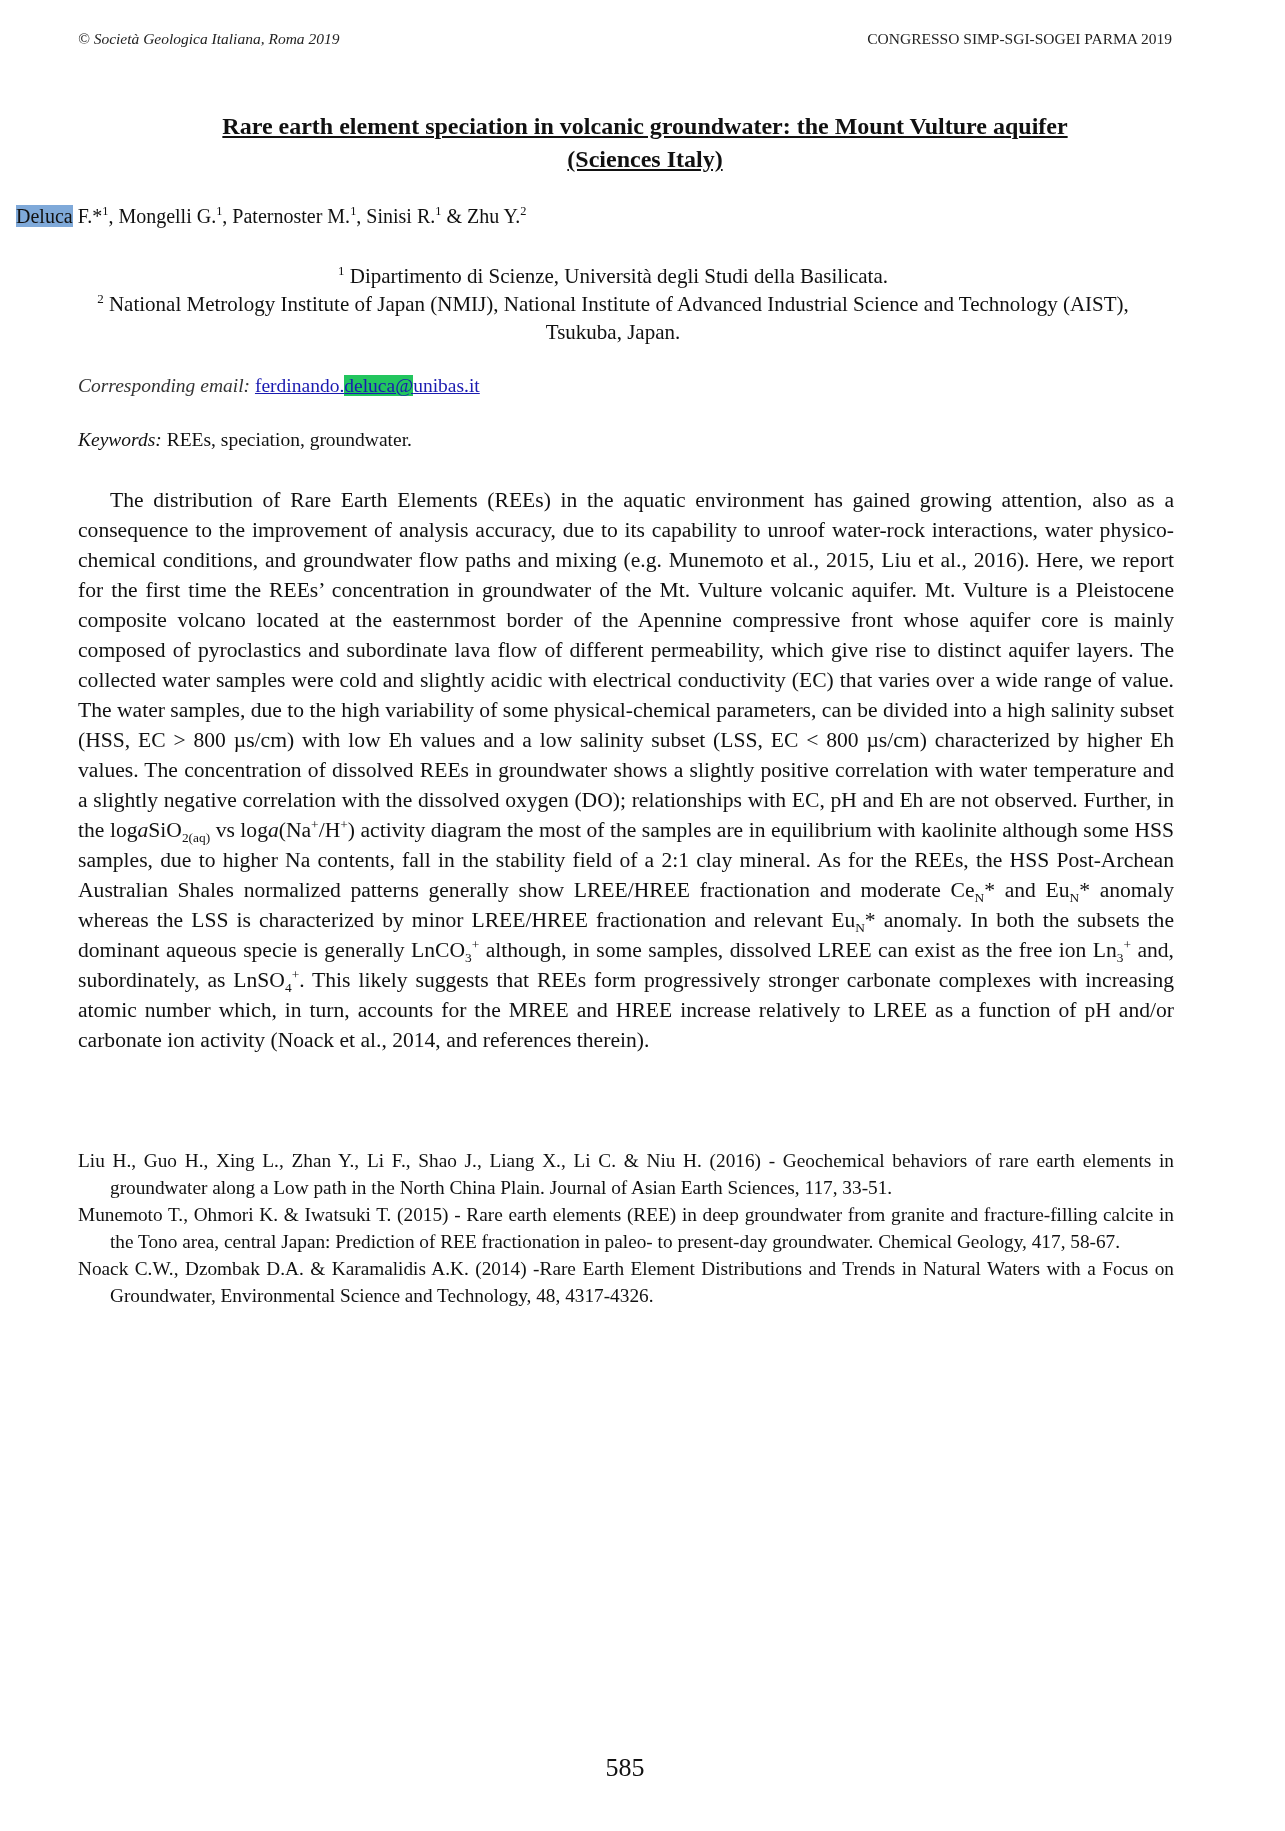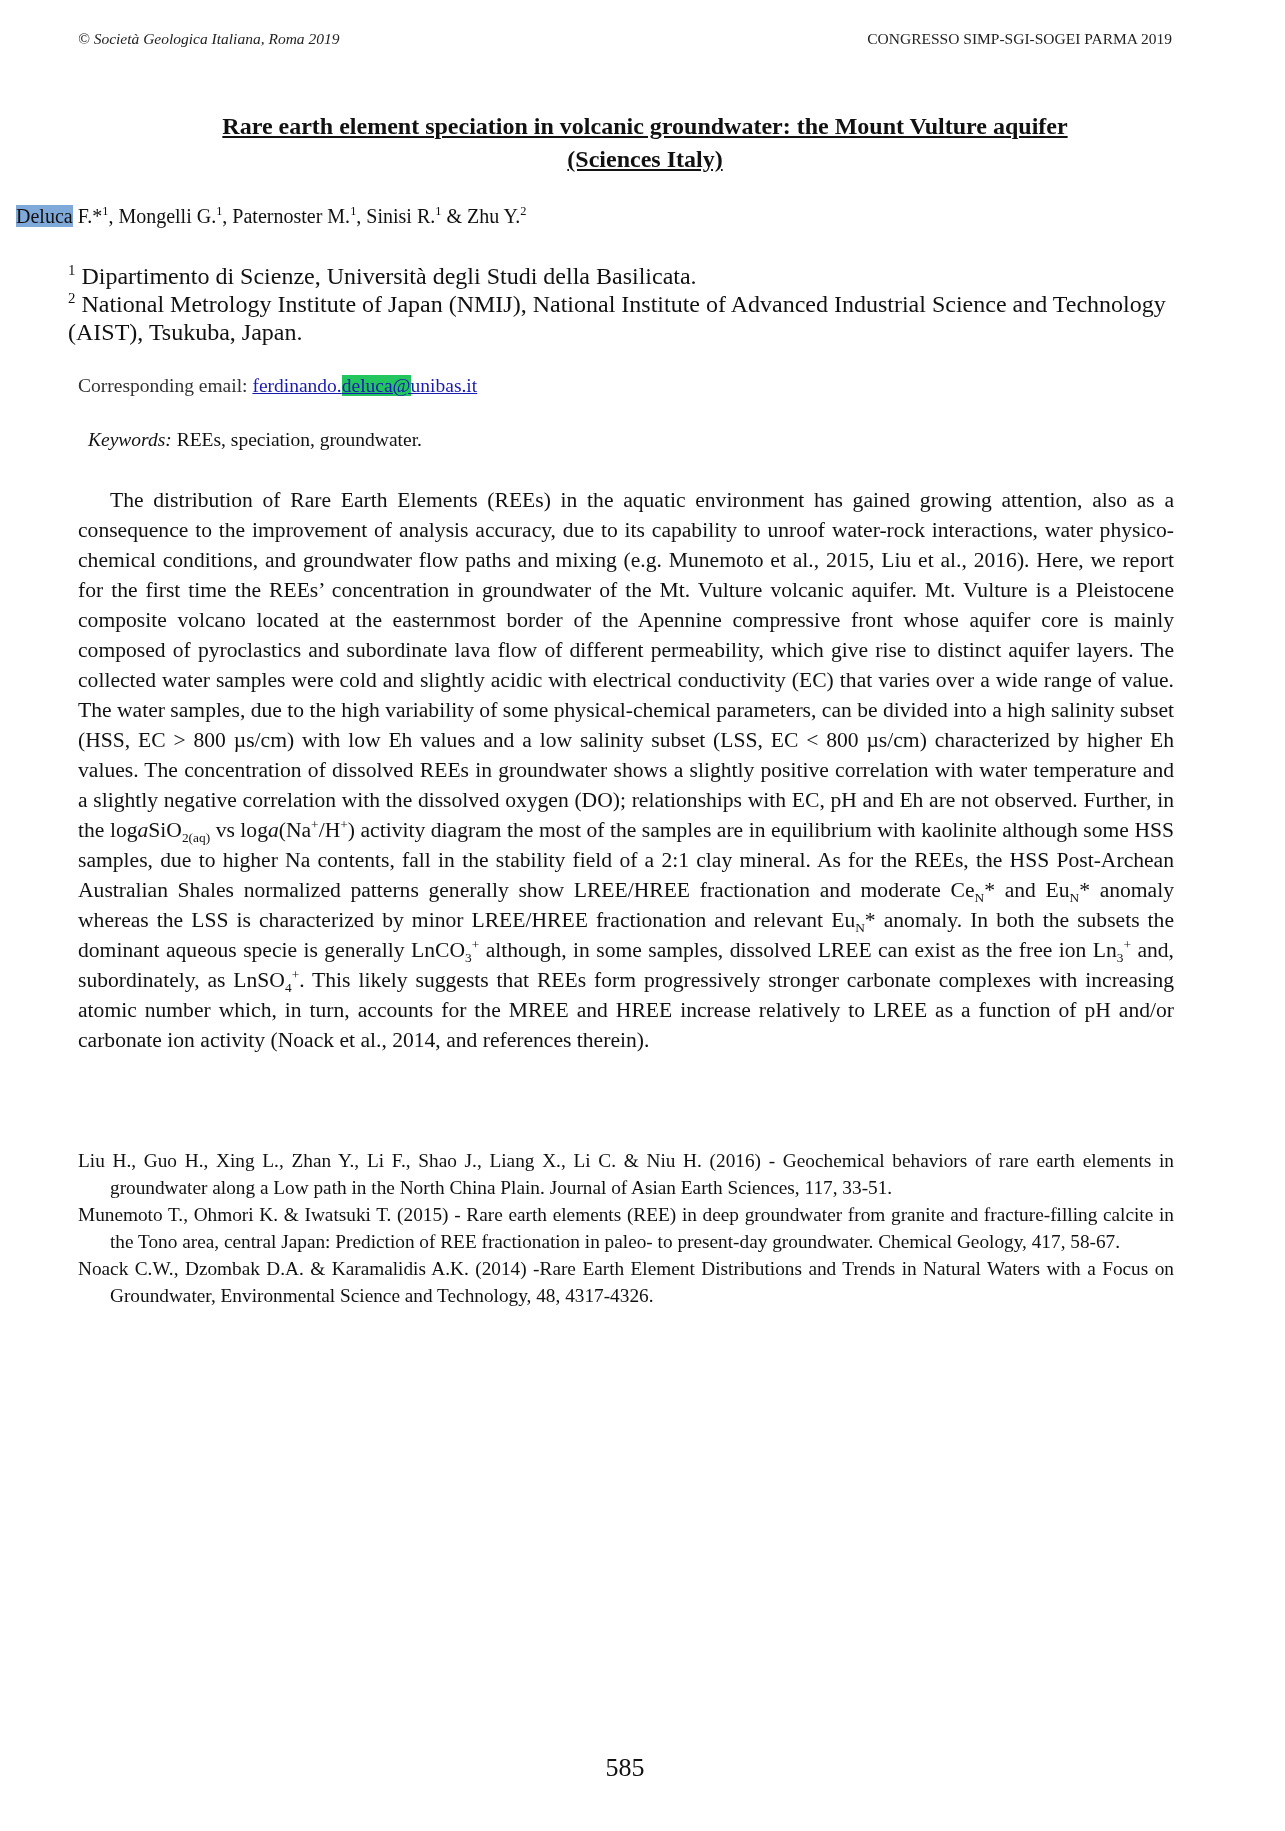--- a/index.html
+++ b/index.html
@@ -6,28 +6,28 @@
   body { width:1285px; height:1831px; position:relative; overflow:hidden;
          font-family:"Liberation Serif", "DejaVu Serif", serif; color:#111; }
   .hdr { position:absolute; top:30px; font-size:15.5px; color:#222; }
   .hdr-left { left:78px; font-style:italic; }
   .hdr-right { right:113px; }
   .title { position:absolute; top:110px; left:120px; width:1050px; text-align:center;
            font-weight:bold; font-size:24px; line-height:33px;text-decoration:underline; }
   .authors { position:absolute; top:205px; left:16px; width:1250px; text-align:left; font-size:20px; }
   .hl { background:#7fa9d9; }
   .hl-light { background:#22c55e; }
-  .aff { position:absolute; top:262px; left:68px; width:1110px; font-size:24px; line-height:28px; }
+  .aff { position:absolute; top:262px; left:58px; width:1110px; text-align:center; font-size:21px; line-height:28px; }
   sup { font-size:0.62em; line-height:0; }
   sub { font-size:0.62em; line-height:0; }
   .email-line { position:absolute; top:375px; left:78px; font-size:19.5px; }
-  .email-line .lbl { color:#333; }
+  .email-line .lbl { font-style:italic; color:#333; }
   .email-line a { color:#1a1ab0; text-decoration:underline; }
   .kw { position:absolute; top:429px; left:78px; font-size:19.5px; }
-  .kw .lbl { font-style:italic;margin-left:10px; }
+  .kw .lbl { font-style:italic; }
   .abstract { position:absolute; top:485px; left:78px; width:1096px; font-size:21.6px; line-height:30px;
               text-align:justify; text-indent:32px; margin:0; }
   .refs { position:absolute; top:1147px; left:78px; width:1096px; font-size:19.3px; line-height:27px; }
   .ref { padding-left:32px; text-indent:-32px; text-align:justify; margin:0; }
   .pagenum { position:absolute; top:1753px; left:0; width:1250px; text-align:center; font-size:26px; }
 </style>
 </head>
 <body>
 
 <div class="hdr hdr-left">© Società Geologica Italiana, Roma 2019</div>

